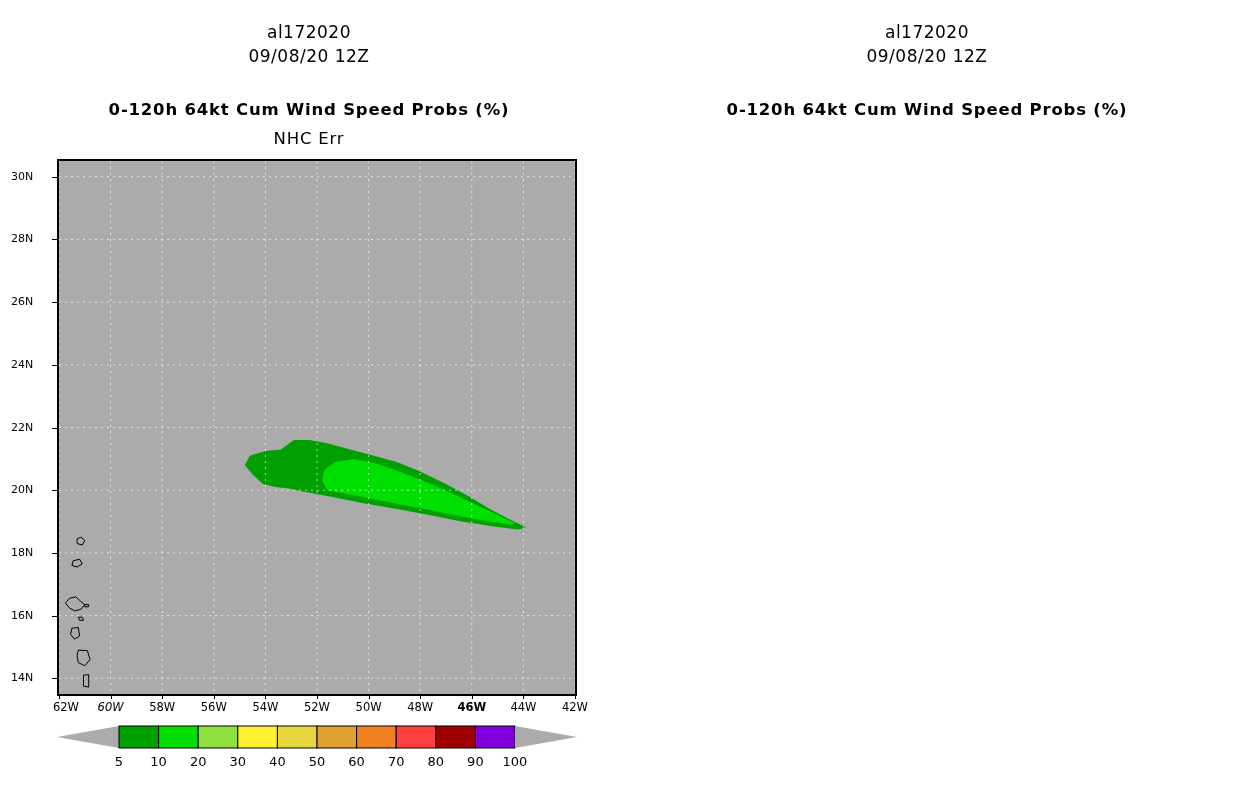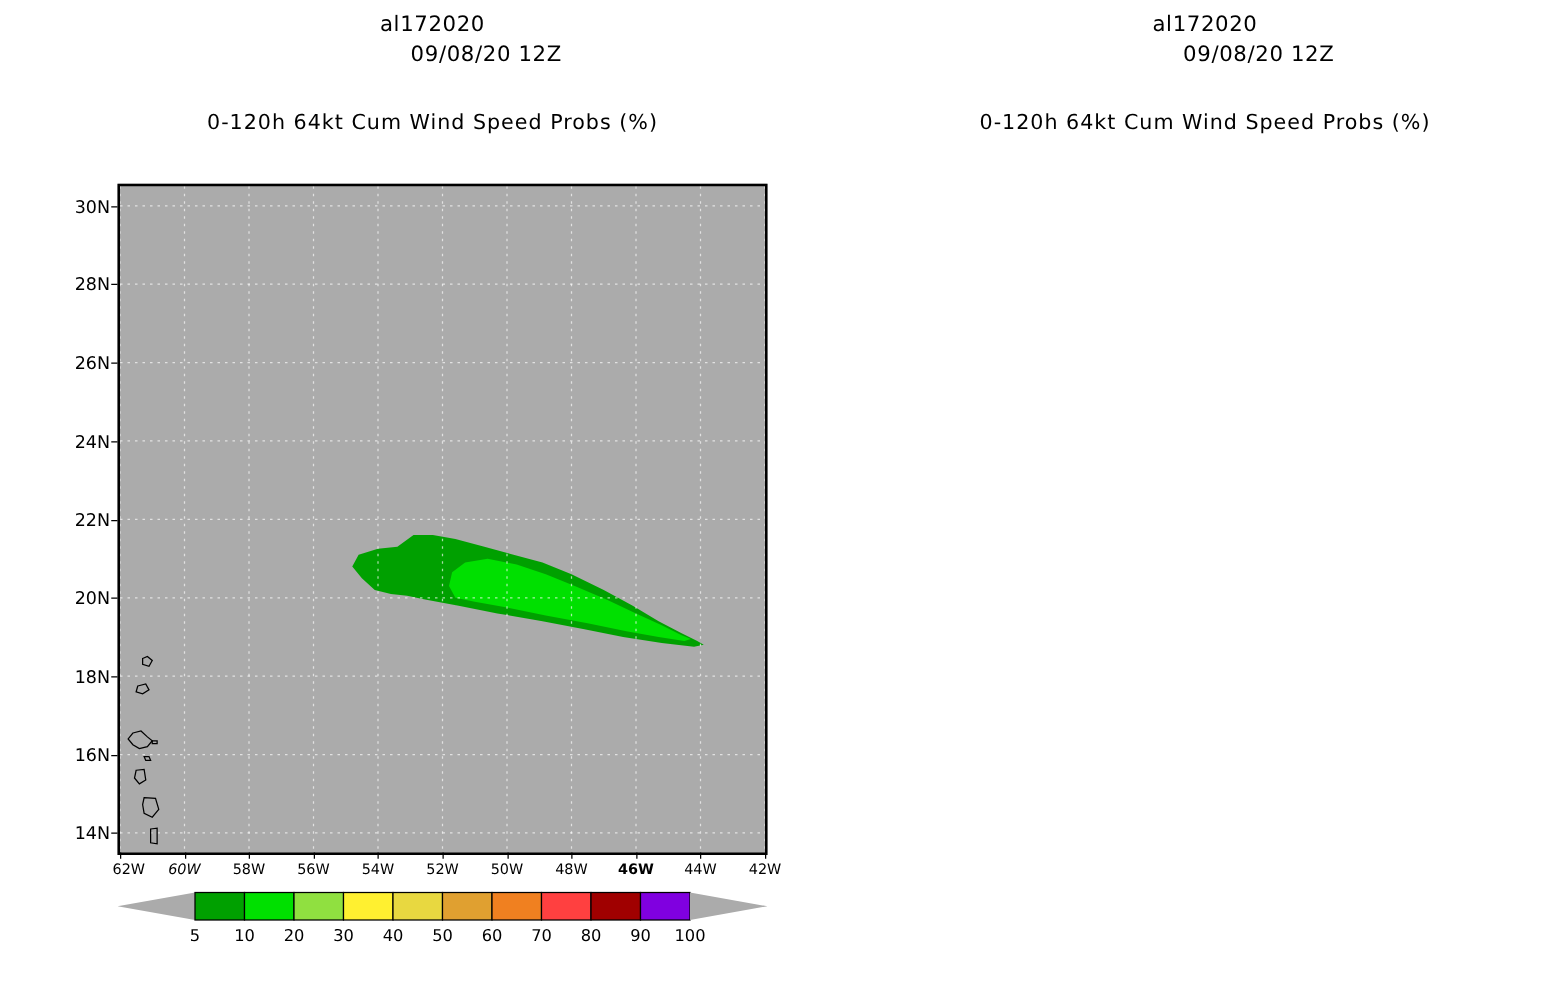--- a/index.html
+++ b/index.html
@@ -1,52 +1,53 @@
 <!DOCTYPE html>
 <html><head>
 <meta charset="utf-8">
 <style>
   html,body{margin:0;padding:0;background:#ffffff;}
   body{
     width:1236px;height:800px;overflow:hidden;position:relative;
     font-family:"DejaVu Sans","Liberation Sans",sans-serif;
     color:#000000;
   }
-  .panel{position:absolute;top:0;height:644px;width:618px;margin-left:37px;}
+  .panel{position:absolute;top:12px;height:644px;width:618px;}
   #panel-left{left:0;}
   #panel-right{left:618px;}
 
   .titleblock{position:absolute;left:0;width:618px;text-align:center;}
   .t-id{top:10px;font-size:17px;letter-spacing:.5px;}
-  .t-date{top:34px;font-size:17px;letter-spacing:.5px;padding-left:43px;}
-  .t-main{top:88px;font-size:16.5px;letter-spacing:.8px;}
+  .t-date{top:34px;font-size:17px;letter-spacing:.5px;}
+  .t-main{top:88px;font-size:16.5px;letter-spacing:.8px;font-weight:bold;}
   .t-sub{top:117px;font-size:16.5px;letter-spacing:.8px;}
 
   .plotbox{position:absolute;box-sizing:border-box;border:2px solid #000;overflow:hidden;}
   #plot-left{left:57px;top:147px;width:520px;height:537px;background:#ababab;}
 
   .gridcanvas,.mapcanvas,.fillcanvas{position:absolute;left:0;top:0;}
 
-  .ylab{position:absolute;font-size:14px;text-align:right;width:40px;letter-spacing:0px;}
+  .ylab{position:absolute;font-size:11px;text-align:left;width:40px;letter-spacing:0px;}
   .xlab{position:absolute;font-size:11.5px;text-align:center;width:40px;letter-spacing:0px;}
   .ytick,.xtick{position:absolute;background:#000;}
   .ytick{width:5px;height:1px;}
   .xtick{width:1px;height:5px;}
 
   .cbar{position:absolute;height:60px;}
   #cbar-left{left:57px;top:712px;width:520px;}
   .cbarlabel{position:absolute;font-size:13px;text-align:center;width:48px;top:30px;}
 </style>
 </head>
 <body>
 
 <div class="panel" id="panel-left">
   <div class="titleblock t-id">al172020</div>
   <div class="titleblock t-date">09/08/20 12Z</div>
   <div class="titleblock t-main">0-120h 64kt Cum Wind Speed Probs (%)</div>
+  <div class="titleblock t-sub">NHC Err</div>
   <div class="plotbox" id="plot-left">
       <svg width="516" height="533" class="fillcanvas">
         <polygon points="221.9,288.4 234.8,279.0 250.3,279.0 268.3,282.2 291.5,288.4 314.8,294.7 338.0,301.0 361.2,310.4 387.0,322.9 410.2,335.5 430.9,348.0 448.9,357.4 461.8,363.7 467.0,366.8 459.2,368.4 433.4,365.3 402.5,360.6 371.5,354.3 338.0,348.0 301.9,341.7 270.9,335.5 245.1,330.8 229.6,327.6 216.7,326.1 203.8,322.9 193.5,313.5 185.8,304.1 190.9,294.7 206.4,290.0" fill="#00A000"></polygon>
         <polygon points="276.1,301.0 294.1,297.9 317.3,302.6 340.6,310.4 363.8,319.8 389.6,330.8 412.8,341.7 433.4,351.2 448.9,359.0 456.7,362.1 451.5,363.7 430.9,360.6 405.1,355.9 374.1,349.6 340.6,343.3 309.6,337.0 283.8,332.3 268.3,329.2 263.2,319.8 265.7,308.8" fill="#00E000"></polygon>
       </svg>
       <svg width="516" height="533" class="gridcanvas">
         <line x1="0" x2="0" y1="0" y2="533" stroke="#ffffff" stroke-width="1" stroke-dasharray="2,4" opacity=".65"></line>
         <line x1="51.6" x2="51.6" y1="0" y2="533" stroke="#ffffff" stroke-width="1" stroke-dasharray="2,4" opacity=".65"></line>
         <line x1="103.2" x2="103.2" y1="0" y2="533" stroke="#ffffff" stroke-width="1" stroke-dasharray="2,4" opacity=".65"></line>
         <line x1="154.79999999999998" x2="154.79999999999998" y1="0" y2="533" stroke="#ffffff" stroke-width="1" stroke-dasharray="2,4" opacity=".65"></line>

